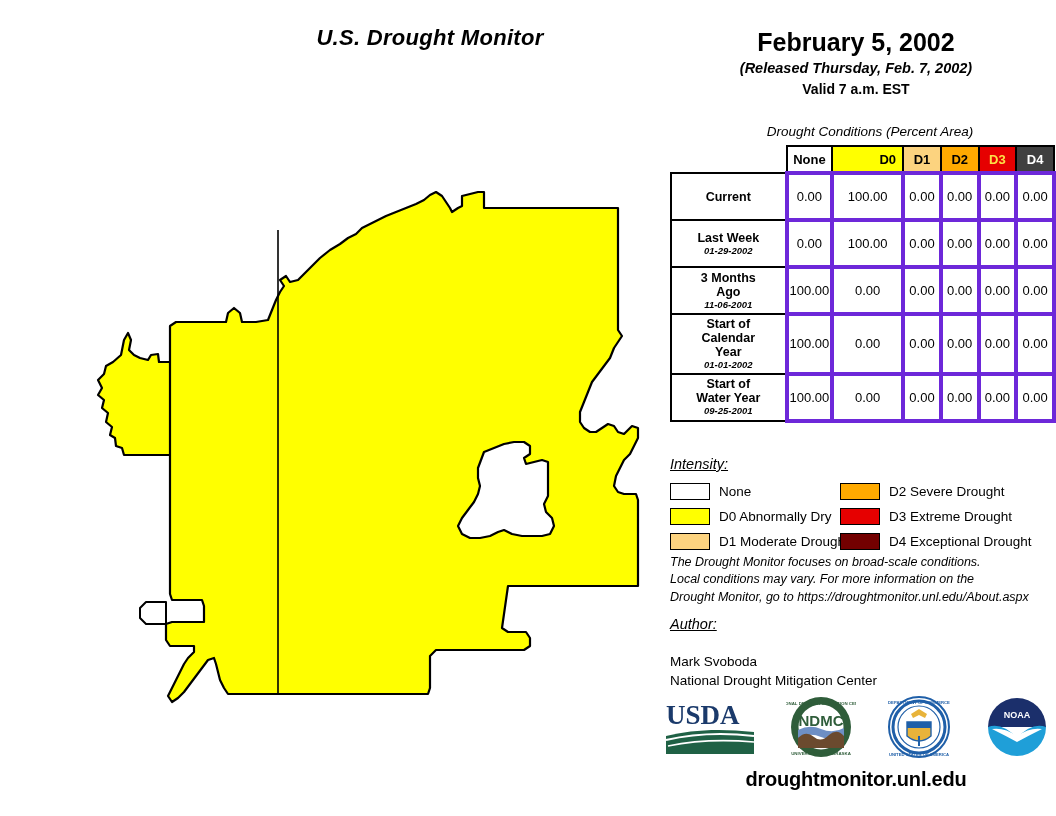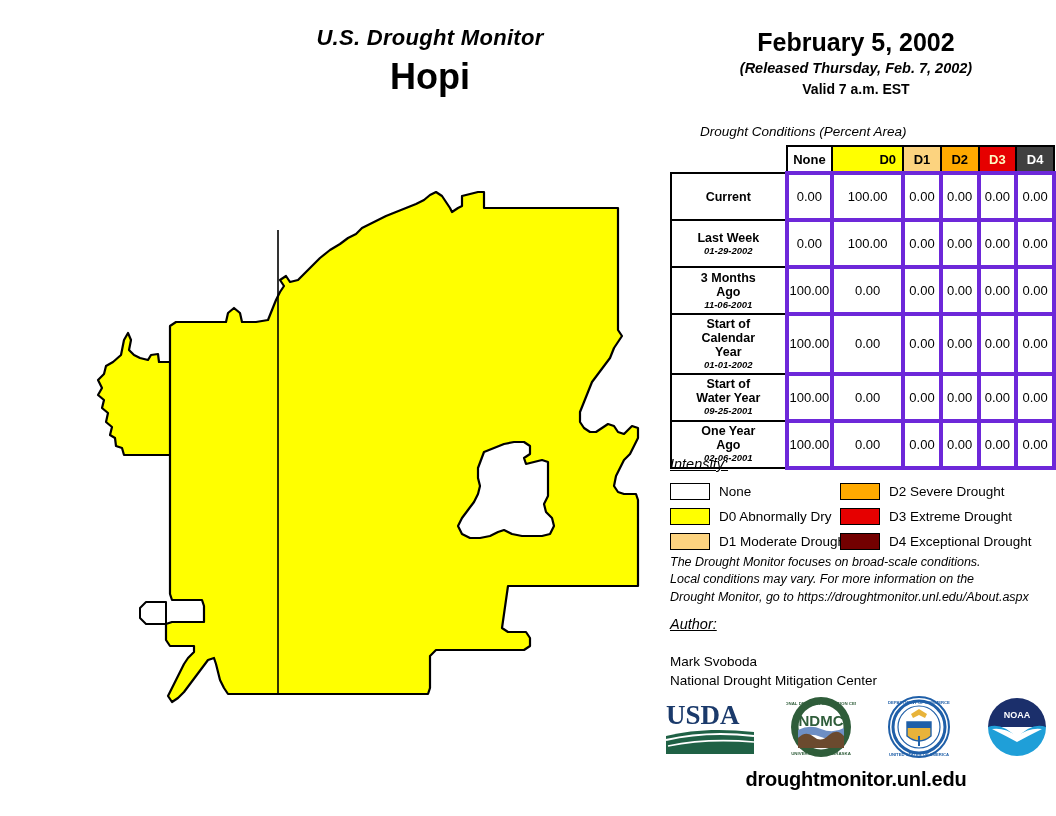--- a/index.html
+++ b/index.html
@@ -17,21 +17,21 @@
   #date-block{position:absolute;left:660px;top:28px;width:392px;text-align:center;}
   #date-main{font-size:25px;font-weight:bold;line-height:1.12;}
   #date-released{font-size:14.5px;font-weight:bold;font-style:italic;line-height:1.2;margin-top:4px;}
   #date-valid{font-size:14px;font-weight:bold;line-height:1.2;margin-top:4px;}
 
   
   #map-panel{position:absolute;left:18px;top:150px;width:640px;height:580px;}
   #map-svg{display:block;width:640px;height:580px;}
 
   
-  #table-caption{position:absolute;left:700px;top:124px;width:340px;
+  #table-caption{position:absolute;left:700px;top:124px;width:340px;text-align:center;
     font-size:13.5px;font-style:italic;font-weight:normal;}
   #cond-table{position:absolute;left:670px;top:145px;border-collapse:collapse;}
   #cond-table td,#cond-table th{border:1px solid #000;padding:0;text-align:center;vertical-align:middle;}
   #cond-table .hdr-spacer{border:none;background:transparent;width:96px;}
   #cond-table thead th{height:24px;width:44px;font-size:13px;font-weight:bold;}
   #cond-table thead th.cat{border:2px solid #000;}
   #cond-table tbody td{height:41px;font-size:13px;border:4px solid #6d28d9;}
   #cond-table tbody td.rowlabel{width:96px;padding:2px 20px;line-height:1.12;border:2px solid #000;}
   #cond-table .rl-main{font-size:12.5px;font-weight:bold;display:block;}
   #cond-table .rl-date{font-size:9.5px;font-style:italic;font-weight:bold;display:block;margin-top:1px;}
@@ -57,21 +57,20 @@
     display:flex;align-items:center;justify-content:space-between;}
   .logo{height:62px;}
   #site-url{position:absolute;left:660px;top:768px;width:392px;text-align:center;
     font-size:20px;font-weight:bold;letter-spacing:-.2px;}
 </style>
 </head>
 <body>
 
 <div id="title-block">
   <div id="dm-title">U.S. Drought Monitor</div>
-  <div id="region-title">Hopi</div>
 </div>
 
 <div id="date-block">
   <div id="date-main">February 5, 2002</div>
   <div id="date-released">(Released Thursday, Feb. 7, 2002)</div>
   <div id="date-valid">Valid 7 a.m. EST</div>
 </div>
 
 <div id="map-panel">
   <svg id="map-svg" viewBox="0 0 640 580" xmlns="http://www.w3.org/2000/svg">
@@ -143,21 +142,21 @@
 <div id="table-caption">Drought Conditions (Percent Area)</div>
 
 <table id="cond-table">
   <thead>
     <tr>
       <th class="hdr-spacer"></th>
     <th class="cat" style="background: rgb(255, 255, 255); color: rgb(0, 0, 0);">None</th>
         <th class="cat" style="background: rgb(255, 255, 0); color: rgb(0, 0, 0); padding-left: 40px;">D0</th>
         <th class="cat" style="background: rgb(252, 211, 127); color: rgb(0, 0, 0);">D1</th>
         <th class="cat" style="background: rgb(255, 170, 0); color: rgb(0, 0, 0);">D2</th>
-        <th class="cat" style="background: rgb(230, 0, 0); color: #fef9c3;">D3</th>
+        <th class="cat" style="background: rgb(230, 0, 0); color: #fde047;">D3</th>
         <th class="cat" style="background: #404040; color: rgb(255, 255, 255);">D4</th>
       </tr>
   </thead>
   <tbody>
       <tr>
         <td class="rowlabel">
           <span class="rl-main">Current</span>
         </td>
         <td class="val">0.00</td>
         <td class="val">100.00</td>
@@ -201,32 +200,20 @@
         <td class="val">0.00</td>
         <td class="val">0.00</td>
         <td class="val">0.00</td>
         <td class="val">0.00</td>
       </tr>
       <tr>
         <td class="rowlabel">
           <span class="rl-main">Start of</span>
           <span class="rl-main">Water Year</span>
           <span class="rl-date">09-25-2001</span>
-        </td>
-        <td class="val">100.00</td>
-        <td class="val">0.00</td>
-        <td class="val">0.00</td>
-        <td class="val">0.00</td>
-        <td class="val">0.00</td>
-        <td class="val">0.00</td>
-      </tr>
-      <tr>
-        <td class="rowlabel">
-          <span class="rl-main">One Year Ago</span>
-          <span class="rl-date">02-06-2001</span>
         </td>
         <td class="val">100.00</td>
         <td class="val">0.00</td>
         <td class="val">0.00</td>
         <td class="val">0.00</td>
         <td class="val">0.00</td>
         <td class="val">0.00</td>
       </tr>
     </tbody>
 </table>

